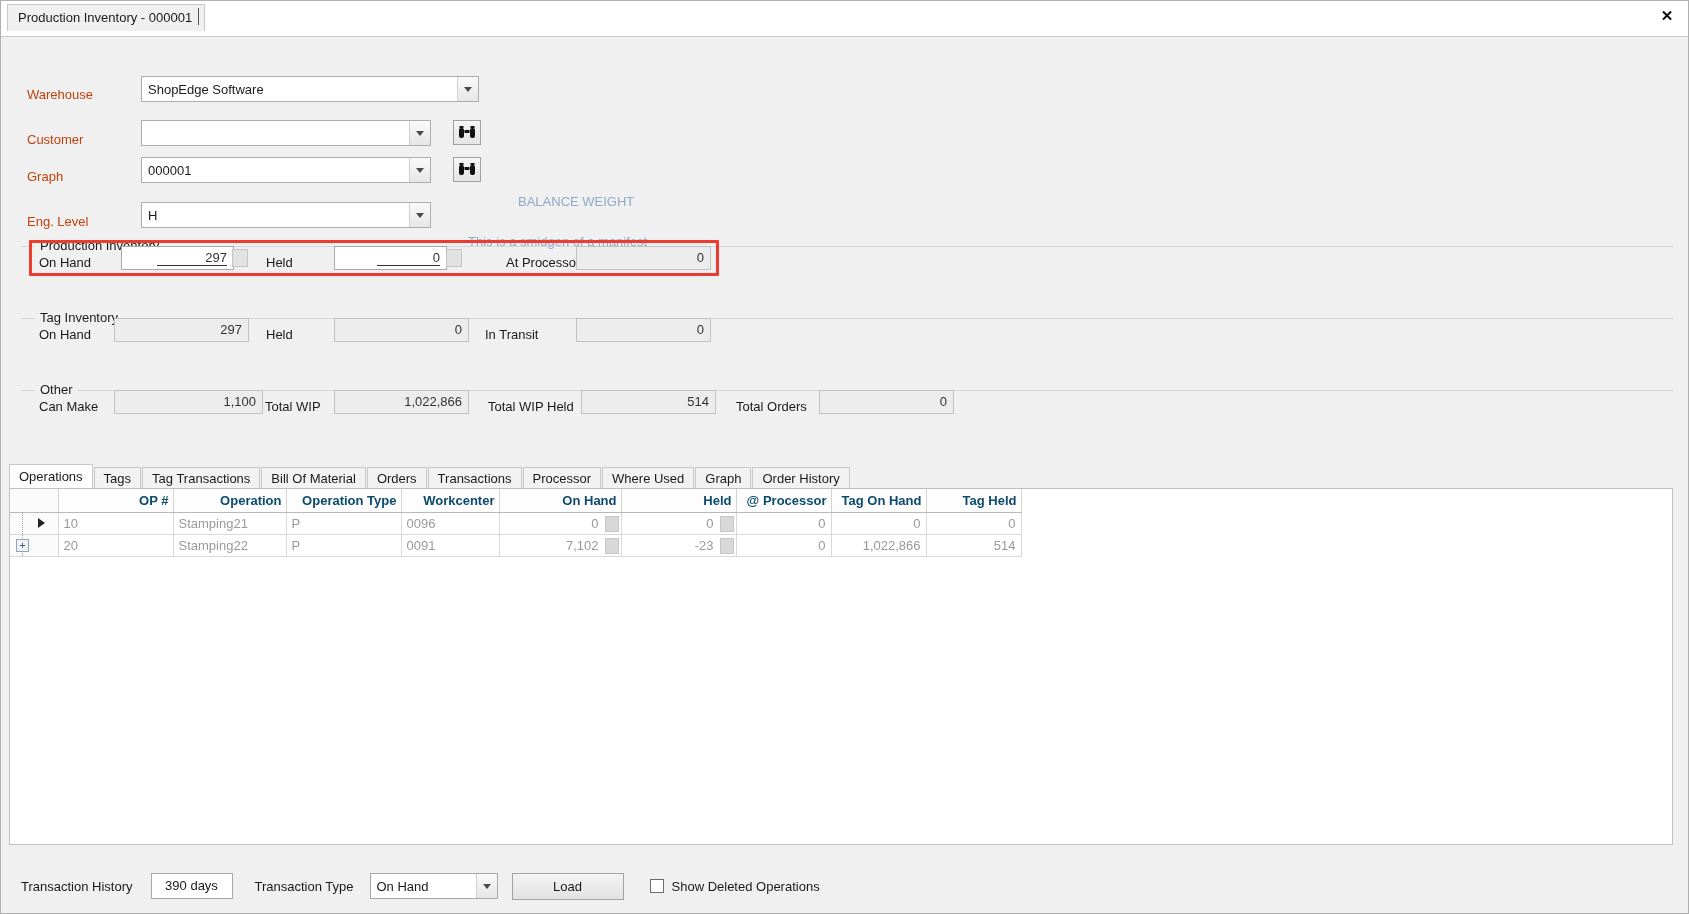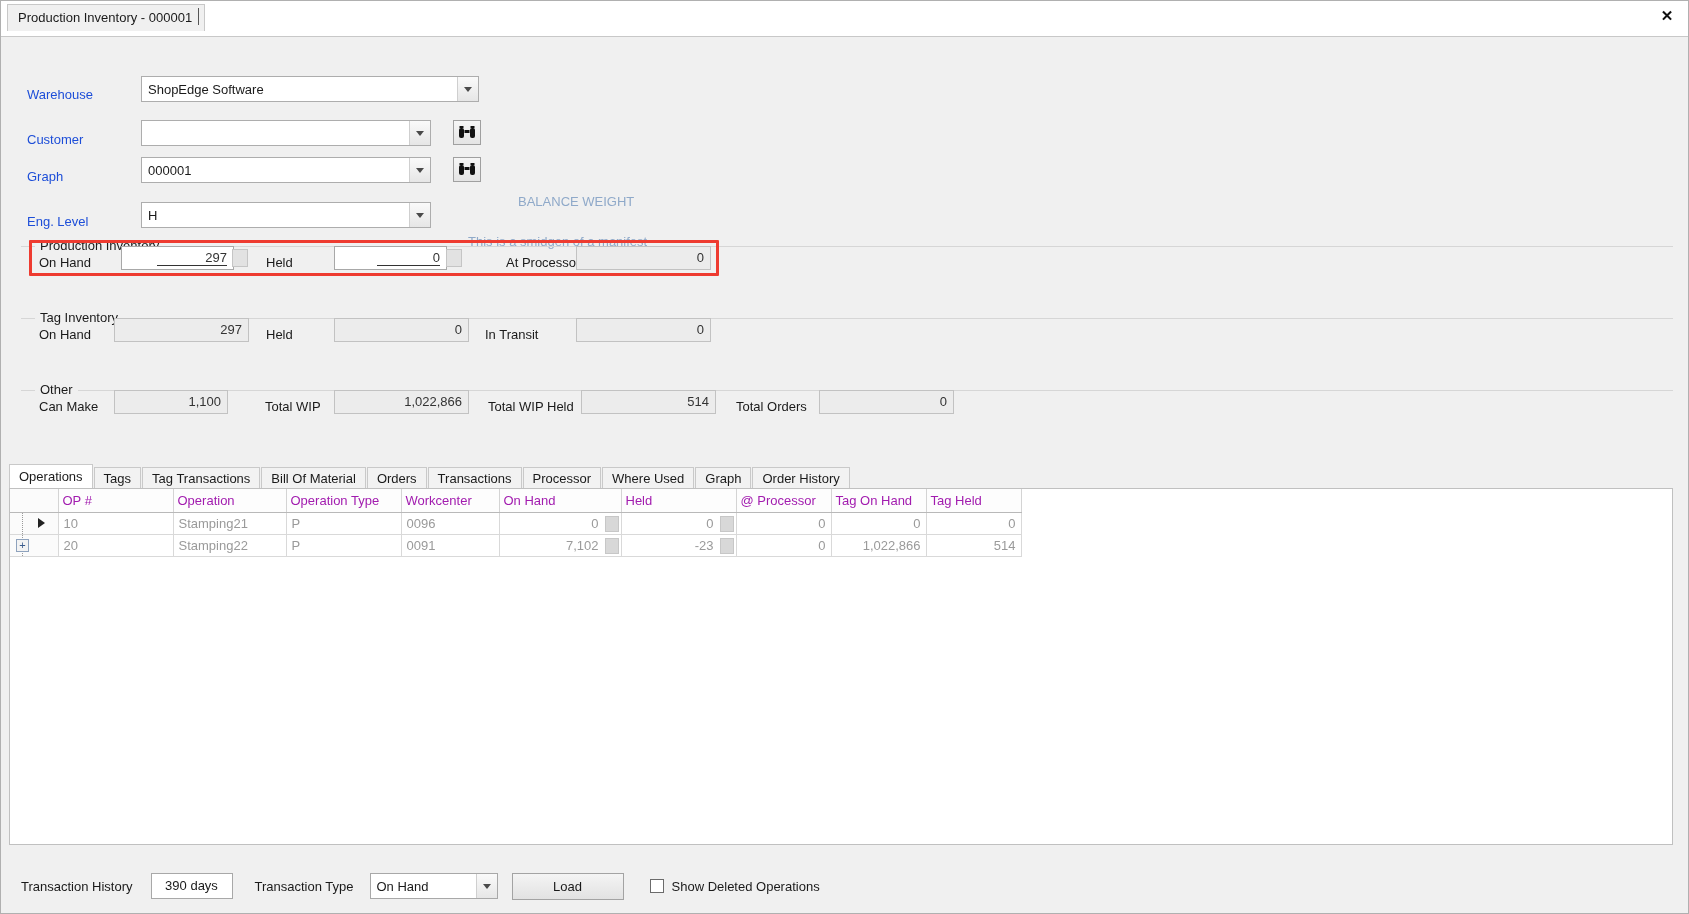--- a/index.html
+++ b/index.html
@@ -55,21 +55,21 @@
     cursor: pointer;
   }
   
   .form {
     position: relative;
     padding: 0;
   }
   .field-label {
     position: absolute;
     font-size: 13px;
-    color: #1d4ed8;
+    color: #c2410c;
     white-space: nowrap;
   }
   .combo {
     position: absolute;
     height: 26px;
     background: #fff;
     border: 1px solid #adadad;
     display: flex;
     align-items: center;
   }
@@ -201,24 +201,24 @@
   table.grid {
     border-collapse: collapse;
     table-layout: fixed;
     font-size: 13px;
   }
   table.grid th {
     height: 23px;
     background: #fdfdfd;
     border-right: 1px solid #d4d4d4;
     border-bottom: 1px solid #b9b9b9;
-    font-weight: normal;
-    font-size: 13px;
-    color: #a21caf;
-    text-align: left;
+    font-weight: bold;
+    font-size: 13px;
+    color: #0c4a6e;
+    text-align: right;
     padding: 0 4px;
   }
   table.grid td {
     height: 22px;
     border-right: 1px solid #d9d9d9;
     border-bottom: 1px solid #d9d9d9;
     padding: 0 5px;
     font-size: 13px;
     color: #9a9a9a;
     white-space: nowrap;
@@ -404,21 +404,21 @@
   <div class="numbox" style="left:113px; top:317px; width:135px;">297</div>
   <div class="inline-label" style="left:265px; top:326px;">Held</div>
   <div class="numbox" style="left:333px; top:317px; width:135px;">0</div>
   <div class="inline-label" style="left:484px; top:326px;">In Transit</div>
   <div class="numbox" style="left:575px; top:317px; width:135px;">0</div>
 
   <div class="groupbox" style="left:20px; top:389px; width:1652px; height:44px;">
     <span class="gb-title">Other</span>
   </div>
   <div class="inline-label" style="left:38px; top:398px;">Can Make</div>
-  <div class="numbox" style="left:113px; top:389px; width:114px;">1,100</div>
+  <div class="numbox" style="left:113px; top:389px; width:149px;">1,100</div>
   <div class="inline-label" style="left:264px; top:398px;">Total WIP</div>
   <div class="numbox" style="left:333px; top:389px; width:135px;">1,022,866</div>
   <div class="inline-label" style="left:487px; top:398px;">Total WIP Held</div>
   <div class="numbox" style="left:580px; top:389px; width:135px;">514</div>
   <div class="inline-label" style="left:735px; top:398px;">Total Orders</div>
   <div class="numbox" style="left:818px; top:389px; width:135px;">0</div>
 
   <div class="tabstrip" id="tabstrip">
       <div class="tab active"><span>Operations</span></div>
       <div class="tab"><span>Tags</span></div>

